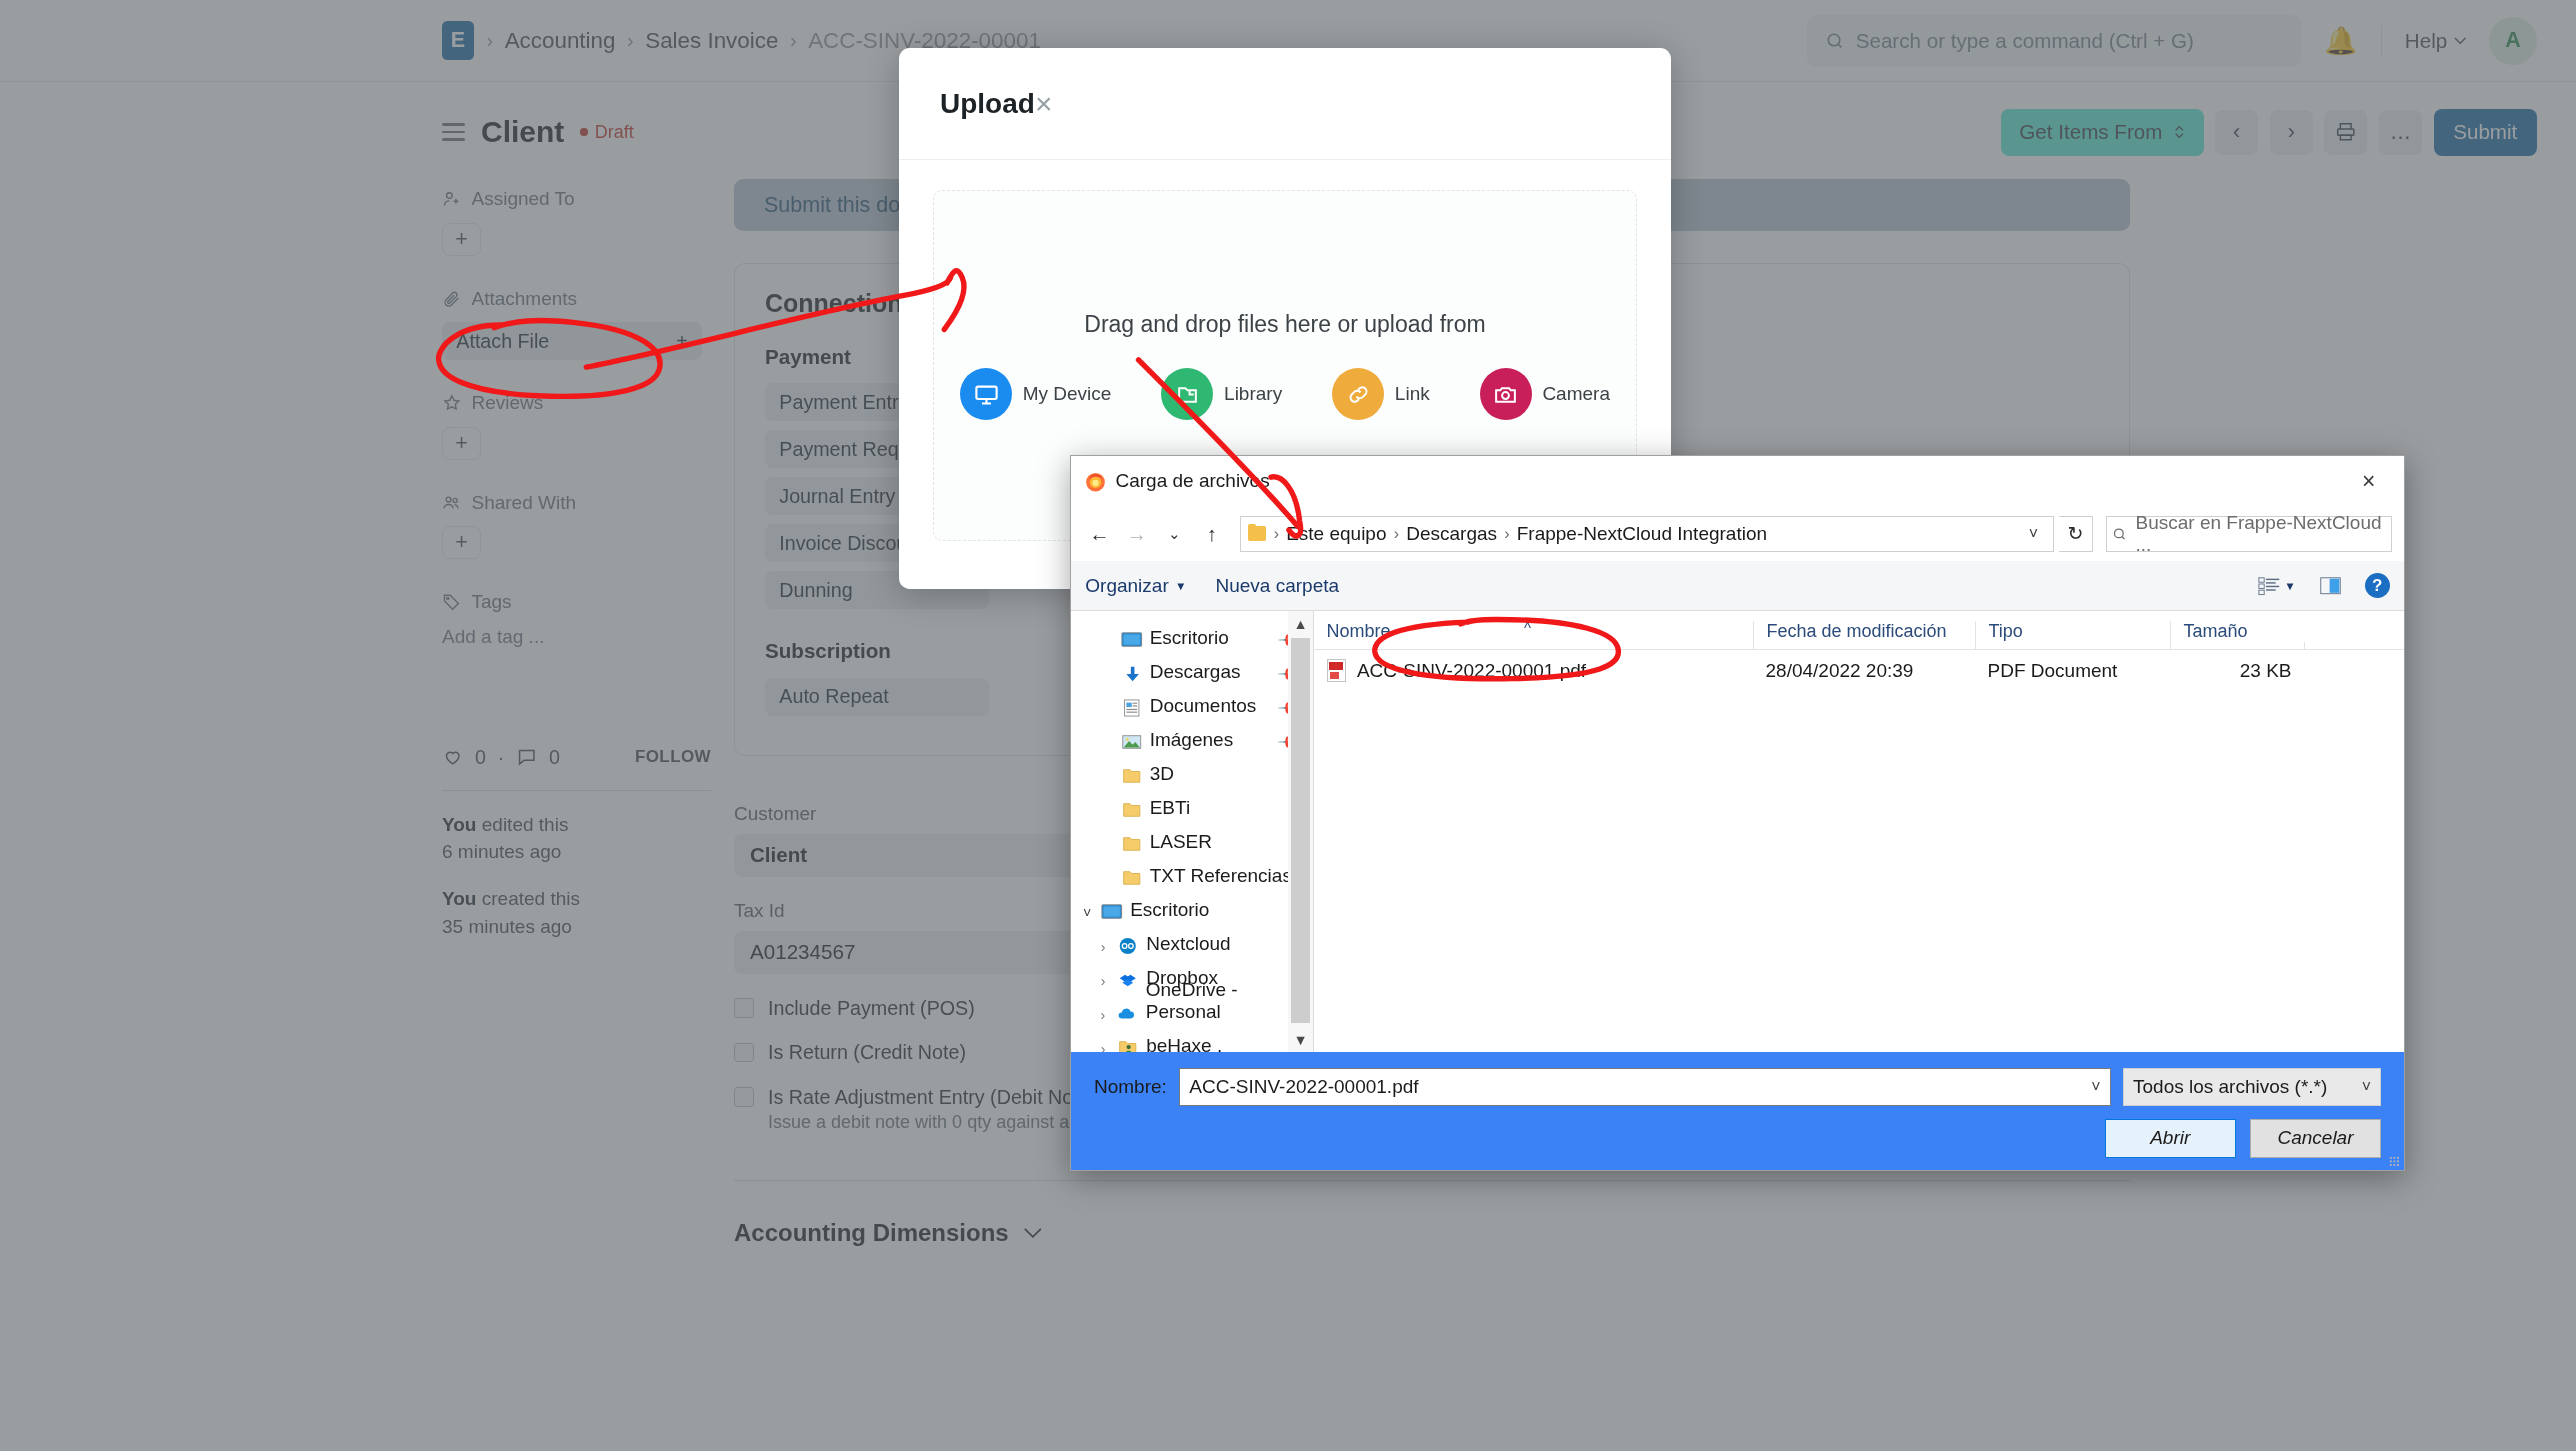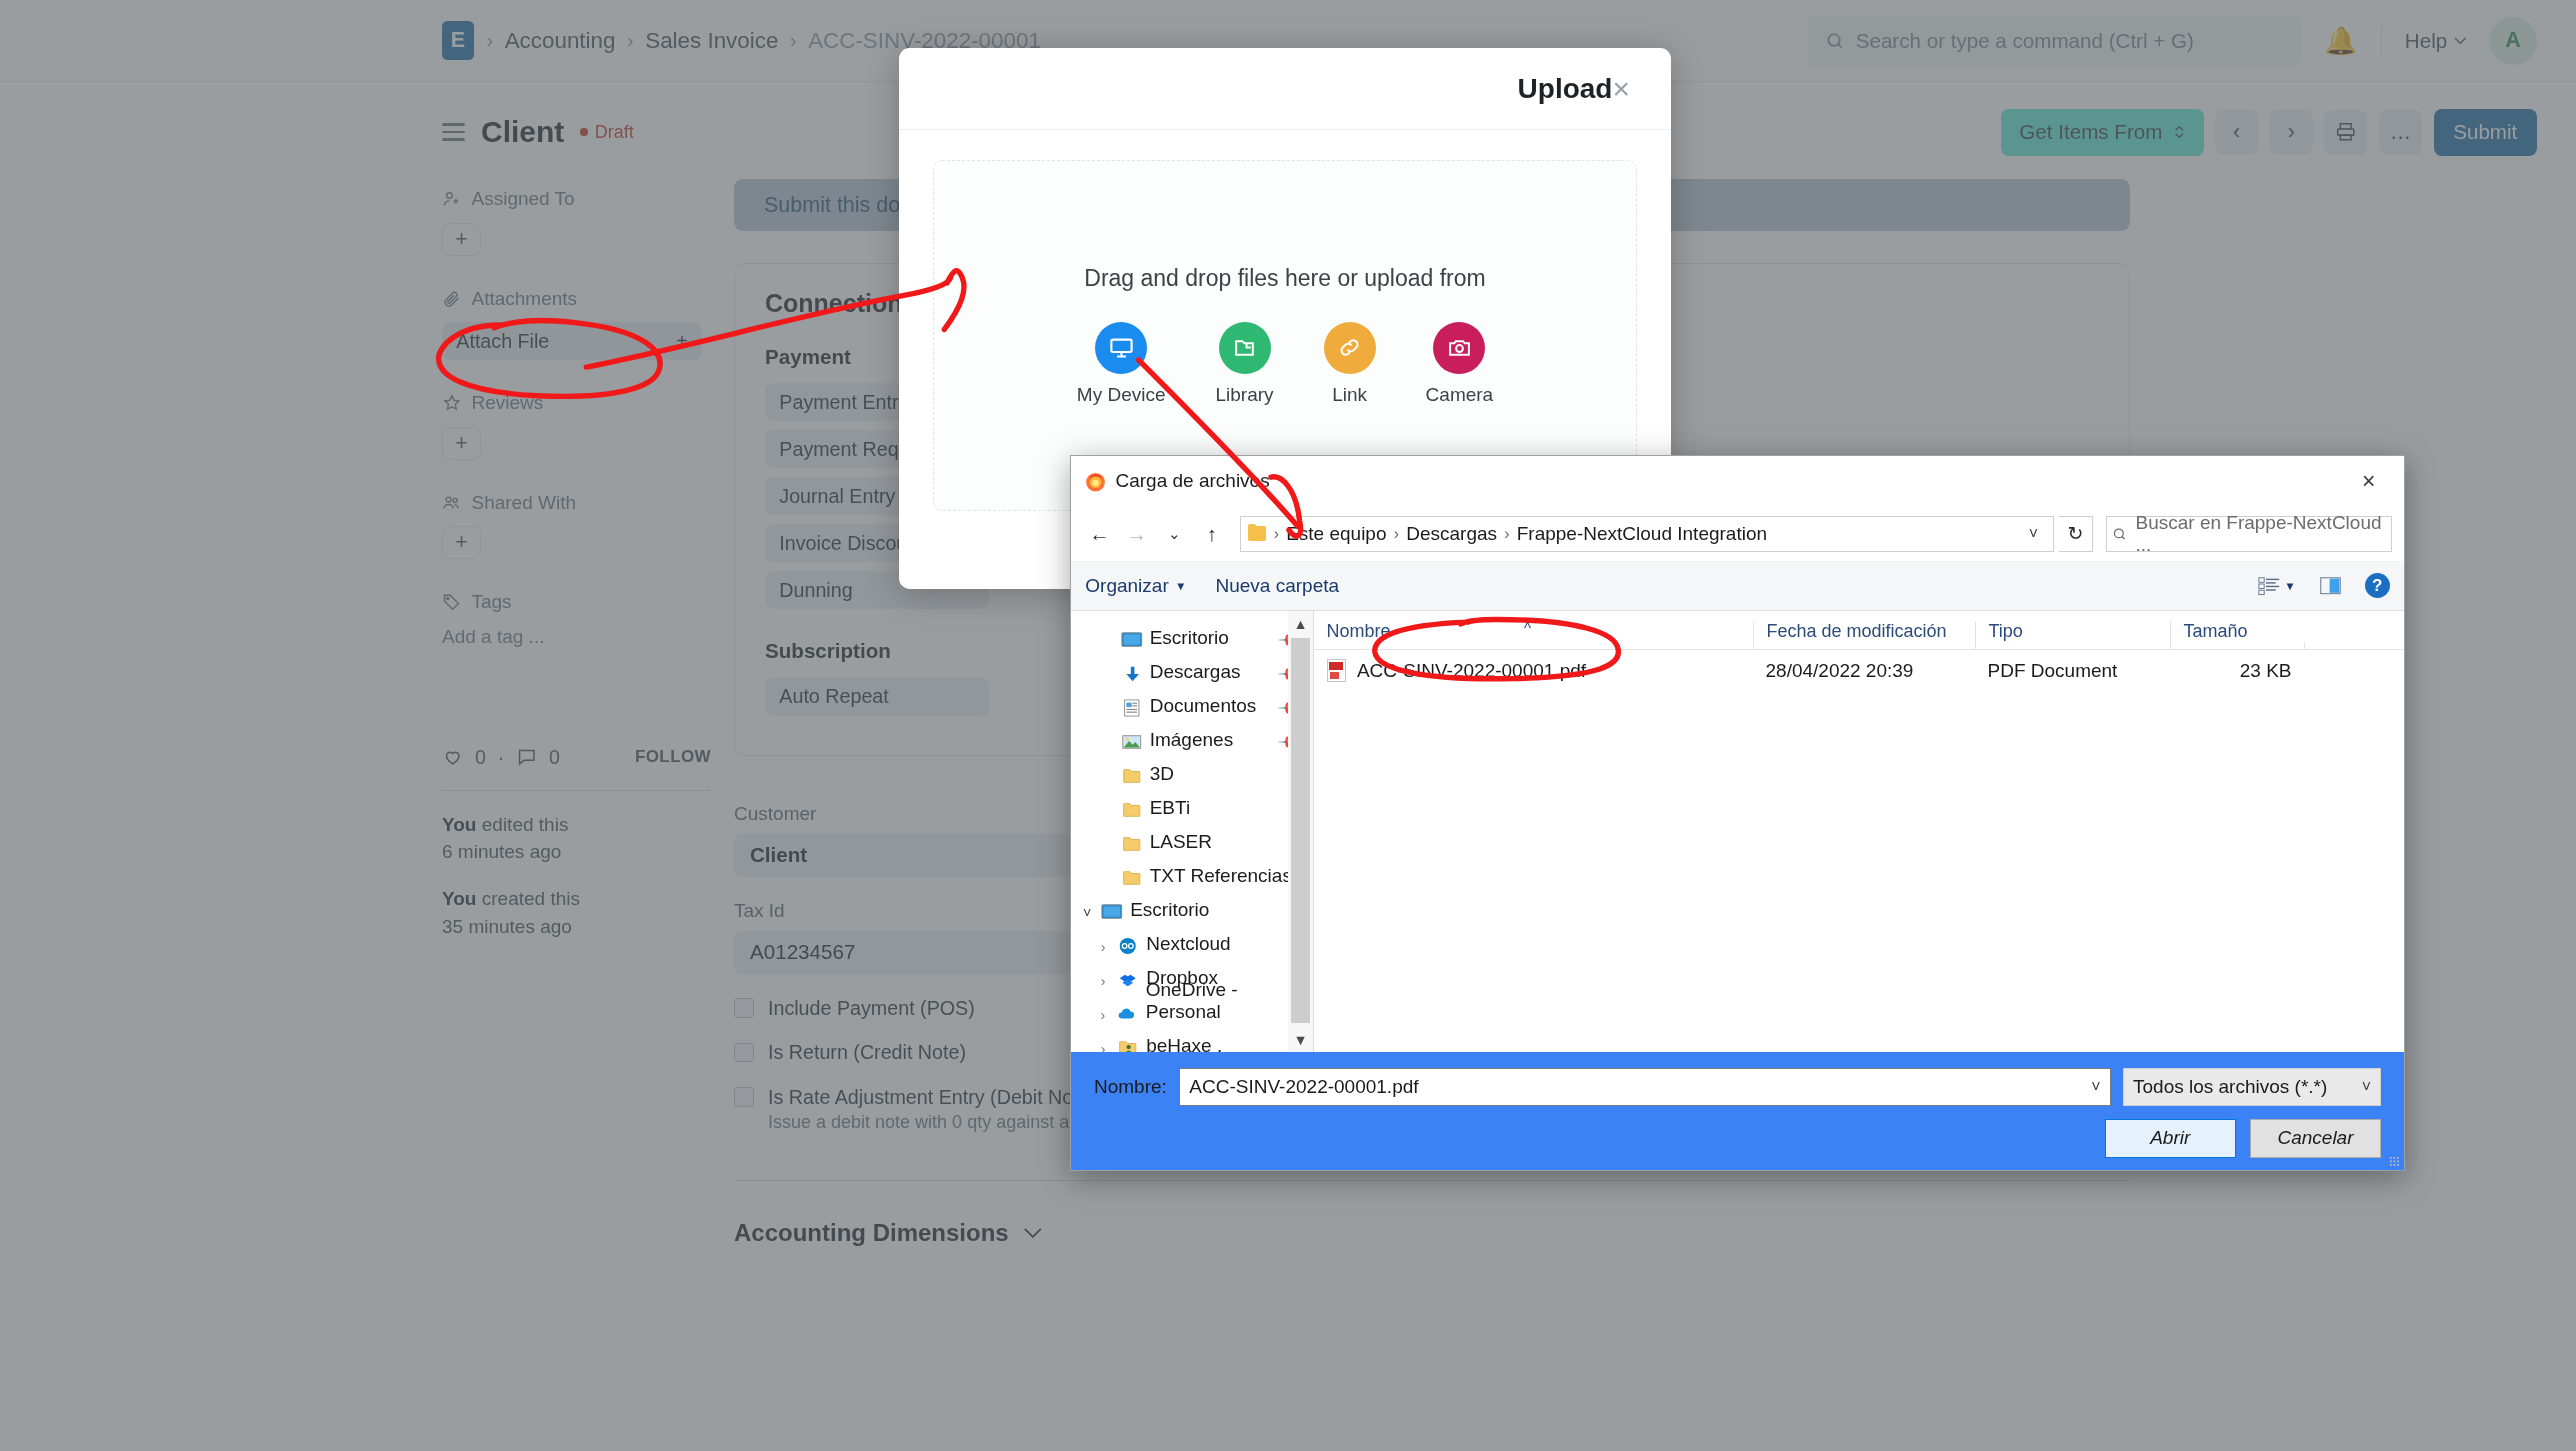--- a/index.html
+++ b/index.html
@@ -146,34 +146,34 @@
   }
 
   
   #upload-modal {
     position: absolute; left: 899px; top: 48px; width: 772px; height: 541px;
     background: #ffffff; border-radius: 10.7px; z-index: 100;
     box-shadow: 0 5.4px 34px rgba(0,0,0,0.24);
     display: flex; flex-direction: column;
   }
   .um-head {
-    height: 82px; display:flex; align-items:center; justify-content:flex-end;
+    height: 112px; display:flex; align-items:center; justify-content:flex-start;
     padding: 0 41px; border-bottom: 0.9px solid #eceff1;
   }
   .um-title { font-size: 28px; font-weight: 700; color:#1c2226; }
   .um-close { font-size: 30px; color:#95a0a7; line-height:1; }
   .um-body { flex: 1; padding: 30px 34px 0; }
   .dropzone {
     border: 1.8px dashed #e0e4e7; border-radius: 9px; height: 351px;
     display:flex; flex-direction:column; align-items:center; justify-content:center; gap: 30px;
     background: #fcfdfd;
   }
   .dz-text { font-size: 23px; color:#3c4347; }
   .dz-opts { display:flex; gap: 50px; }
-  .dz-opt { display:flex; flex-direction:column; align-items:center; gap: 10.7px; }
+  .dz-opt { display:flex; flex-direction:row; align-items:center; gap: 10.7px; }
   .dz-circle {
     width: 52px; height: 52px; border-radius: 50%;
     display:flex; align-items:center; justify-content:center; color:#fff;
   }
   .dz-label { font-size: 19px; color:#3c4347; }
 
   
   #file-dialog {
     position: absolute; left: 1070px; top: 455px; width: 1335px; height: 716px;
     background: #f0f0f0; border: 0.9px solid #a0a0a0; z-index: 200;

